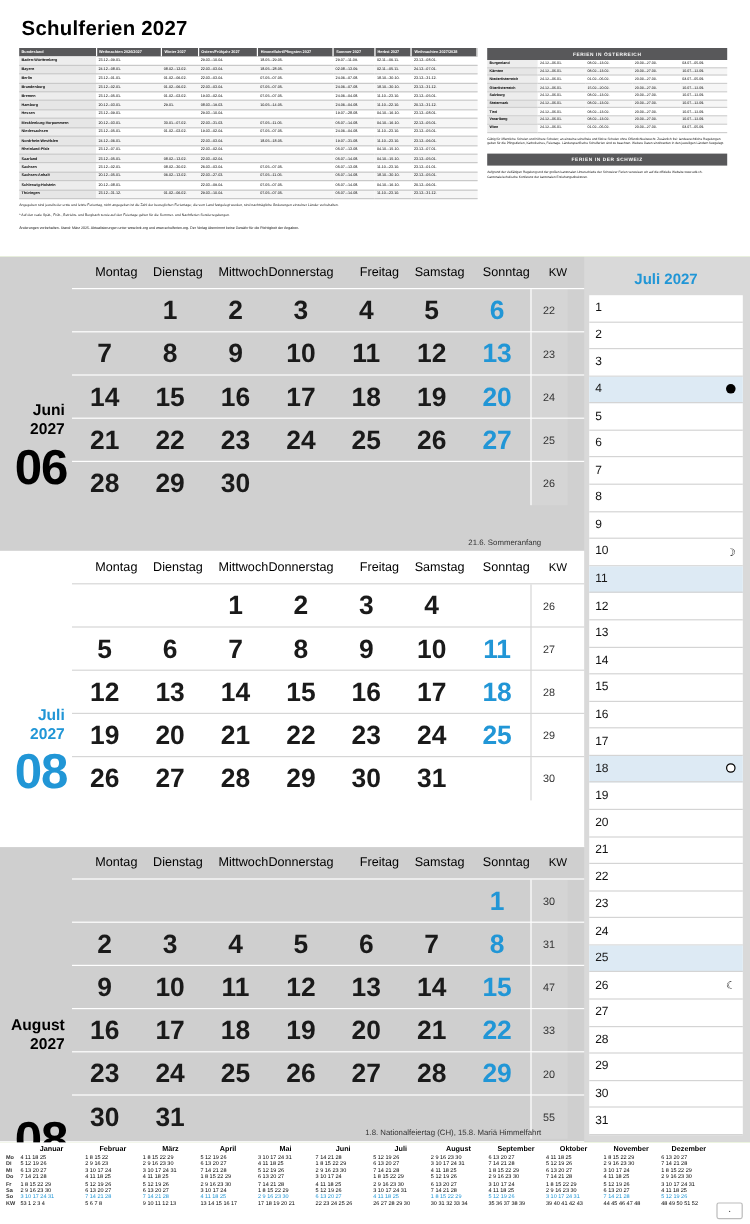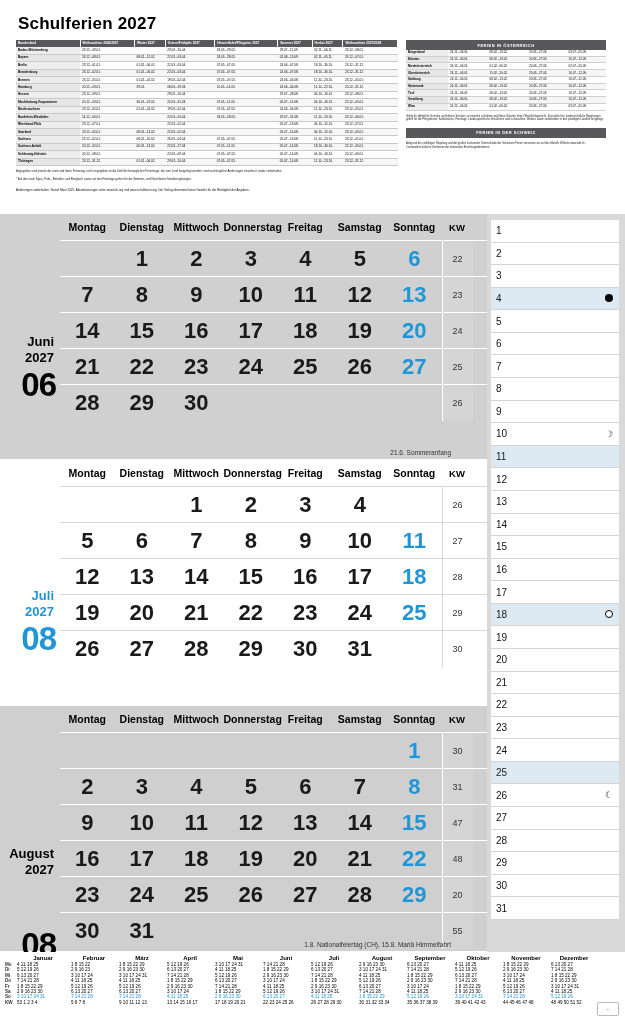--- a/index.html
+++ b/index.html
@@ -77,21 +77,21 @@
   .mlabel .mname {
     position:absolute; left:0; right:6px; text-align:right;
     font-size:13px; font-weight:bold; color:#000;
   }
   .mlabel .myear {
     position:absolute; left:0; right:6px; text-align:right;
     font-size:13px; font-weight:bold; color:#000;
   }
   .mlabel .mnum {
     position:absolute; left:0; right:4px; text-align:right;
-    font-size:33px; font-weight:bold; color:#000; letter-spacing:-1px;
+    font-size:41px; font-weight:bold; color:#000; letter-spacing:-1px;
   }
   .month.m2 .mlabel .mname,
   .month.m2 .mlabel .myear,
   .month.m2 .mlabel .mnum { color:#2196d6; }
 
   .m1 .mname { top:120px; }
   .m1 .myear { top:136px; }
   .m1 .mnum  { top:152px; }
   .m2 .mname { top:128px; }
   .m2 .myear { top:144px; }
@@ -99,21 +99,21 @@
   .m3 .mname { top:140px; }
   .m3 .myear { top:156px; }
   .m3 .mnum  { top:180px;margin-top:40px; }
 
   .grid { position:absolute; left:60px; top:0; width:427px; height:246px; }
   .dayhead {
     display:grid; grid-template-columns:repeat(7,54.5px) 31px;
     height:26px; align-items:center;
   }
   .dayhead div {
-    text-align:center; font-size:10.5px; font-weight:bold; color:#000;
+    text-align:right; font-size:10.5px; font-weight:normal; color:#000;
   }
   .dayhead div.kw { font-size:9.5px; }
 
   .week {
     display:grid; grid-template-columns:repeat(7,54.5px) 31px;
     height:36px; align-items:center;
     border-top:1px solid #ffffff;
   }
   .month.m2 .week { border-top:1px solid #d6d6d6; }
   .cell {
@@ -633,21 +633,21 @@
               <div class="cell kw">47</div>
             </div>
             <div class="week">
               <div class="cell">16</div>
               <div class="cell">17</div>
               <div class="cell">18</div>
               <div class="cell">19</div>
               <div class="cell">20</div>
               <div class="cell">21</div>
               <div class="cell sun">22</div>
-              <div class="cell kw">48</div>
+              <div class="cell kw">33</div>
             </div>
             <div class="week">
               <div class="cell">23</div>
               <div class="cell">24</div>
               <div class="cell">25</div>
               <div class="cell">26</div>
               <div class="cell">27</div>
               <div class="cell">28</div>
               <div class="cell sun">29</div>
               <div class="cell kw">20</div>
@@ -661,20 +661,21 @@
               <div class="cell empty"></div>
               <div class="cell sun empty"></div>
               <div class="cell kw">55</div>
             </div>
           </div>
           <div class="mnote">1.8. Nationalfeiertag (CH), 15.8. Mariä Himmelfahrt</div>
         </div>
       </div>
 
     <div class="side-col">
+      <div class="side-month-title">Juli 2027</div>
       <div class="notes" id="notes-list">
           <div class="note-row">
             <span class="num">1</span>
           </div>
           <div class="note-row">
             <span class="num">2</span>
           </div>
           <div class="note-row">
             <span class="num">3</span>
           </div>

